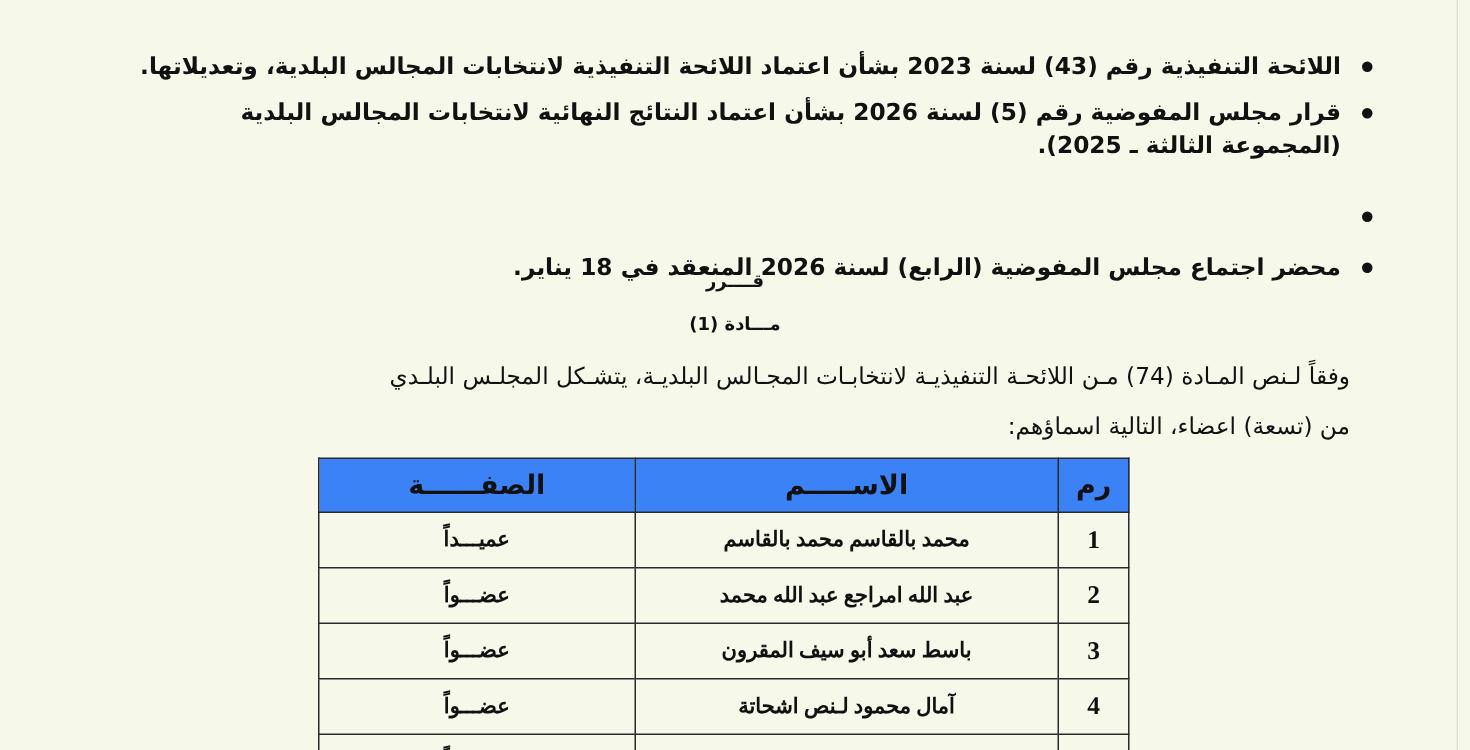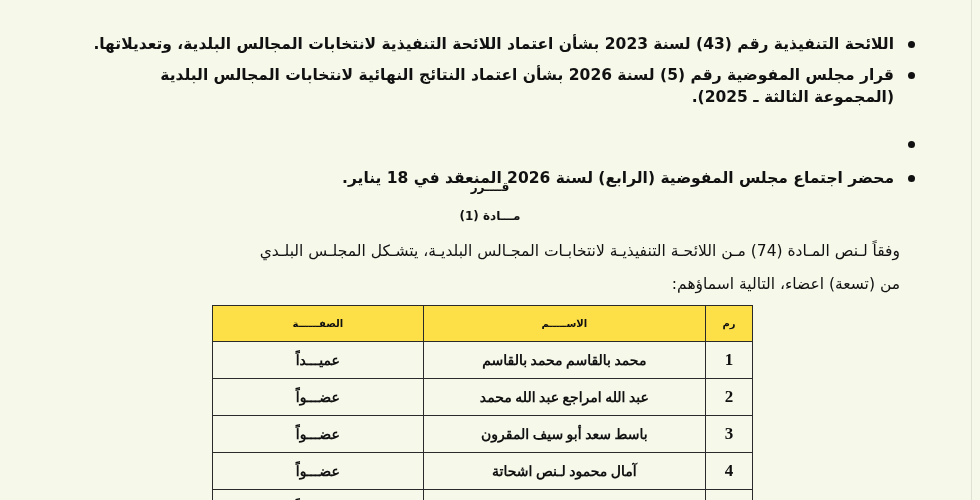--- a/index.html
+++ b/index.html
@@ -68,22 +68,22 @@
       font-weight: bold;
       font-size: 14px;
     }
     table.members th, table.members td {
       border: 1.5px solid #2a2a2a;
       text-align: center;
       padding: 0;
     }
     table.members th {
       height: 35px;
-      background: #fde047;
-      font-size: 10px;
+      background: #3b82f6;
+      font-size: 18px;
     }
     table.members td {
       height: 36px;
       font-family: Liberation Serif, serif;
     }
     .col-num { width: 46px; font-size: 17px; }
     .col-name { width: 282px; }
     .col-role { width: 210px; }
   </style>
 </head>

